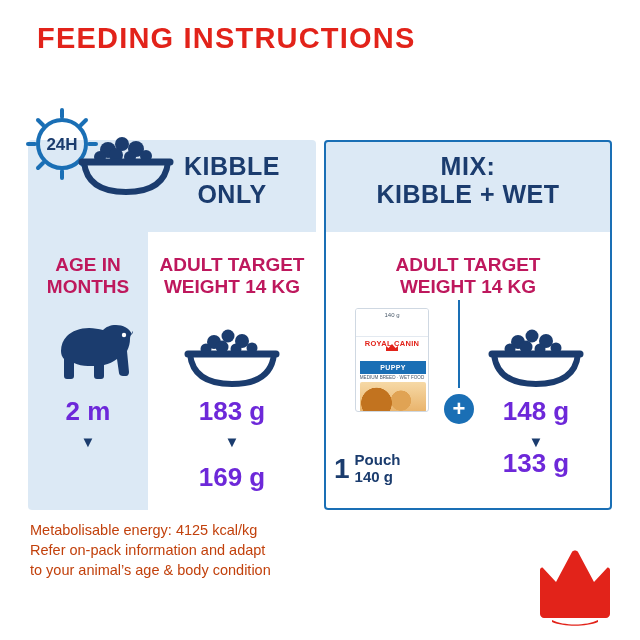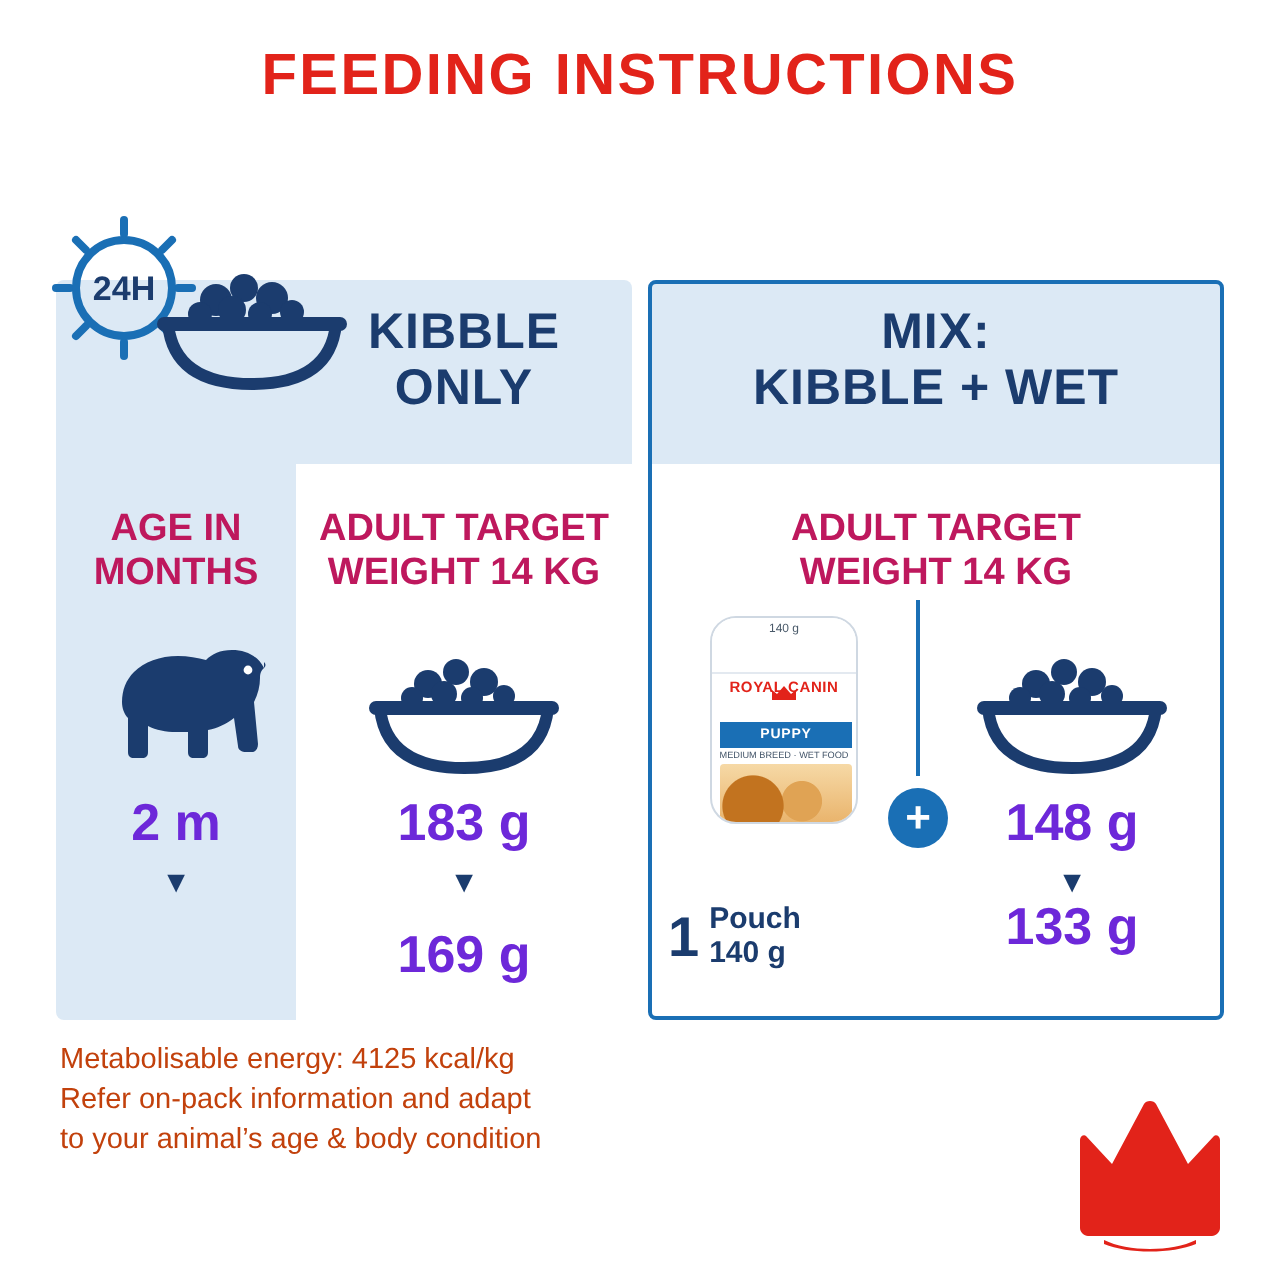--- a/index.html
+++ b/index.html
@@ -13,25 +13,25 @@
   #page {
     position: relative;
     width: 640px; height: 640px;
     background: #ffffff;
   }
 
   
   .title {
     position: absolute;
     top: 22px; left: 0; width: 640px;
-    text-align: center;
     color: #e2231a;
     font-size: 29px;
     font-weight: bold;
     letter-spacing: 1.2px;
+    padding-left: 37px;
   }
 
   
   .panel-kibble {
     position: absolute;
     left: 28px; top: 140px;
     width: 288px; height: 370px;
     background: #dce9f5;
     border-radius: 4px;
   }
@@ -145,21 +145,21 @@
   }
   .ar-1 { left: 30px;  top: 434px; width: 116px; }
   .ar-2 { left: 150px; top: 434px; width: 164px; }
   .ar-3 { left: 480px; top: 434px; width: 112px; }
 
   
   .pouch {
     position: absolute;
     left: 355px; top: 308px;
     width: 74px; height: 104px;
-    border-radius: 13px;
+    border-radius: 3px;
     background: #ffffff;
     border: 1px solid #cfd8e2;
     overflow: hidden;
   }
   .pouch .p-top {
     position: absolute; left:0; top:0; width:100%; height: 28px;
     background: #ffffff;
     border-bottom: 1px solid #e3e9f0;
   }
   .pouch .p-weight {

